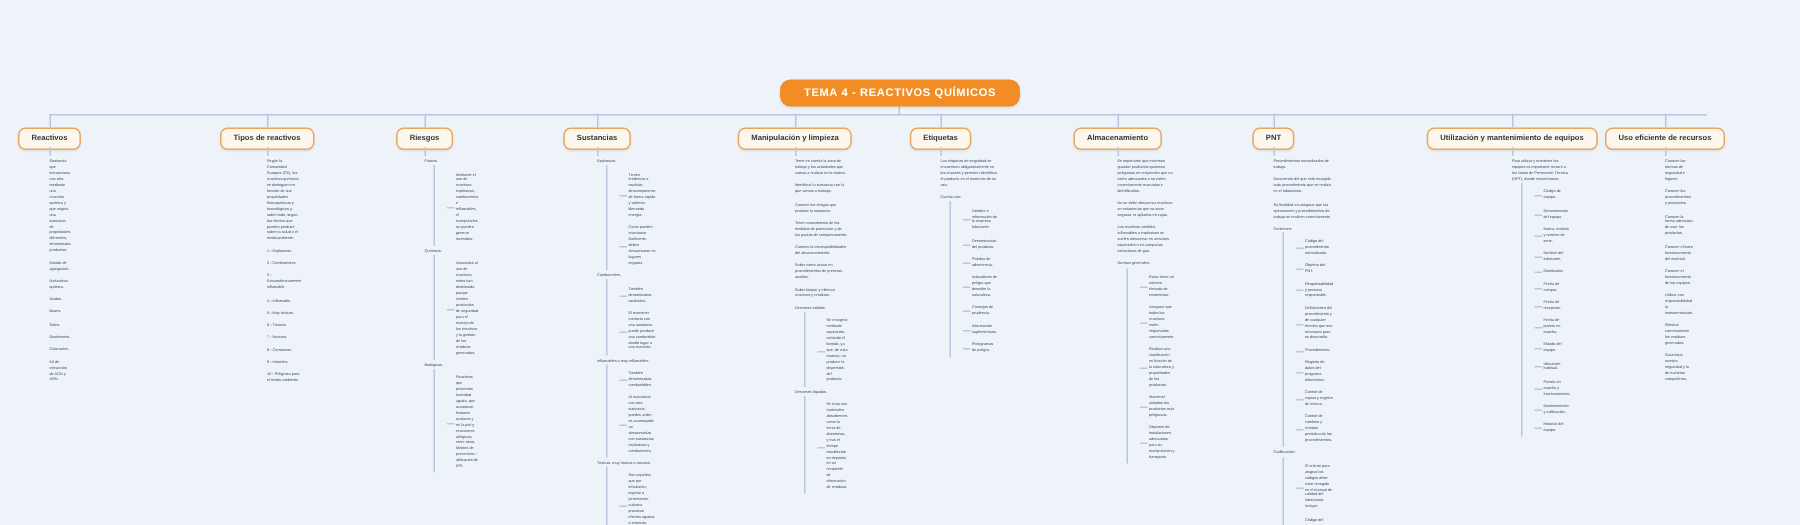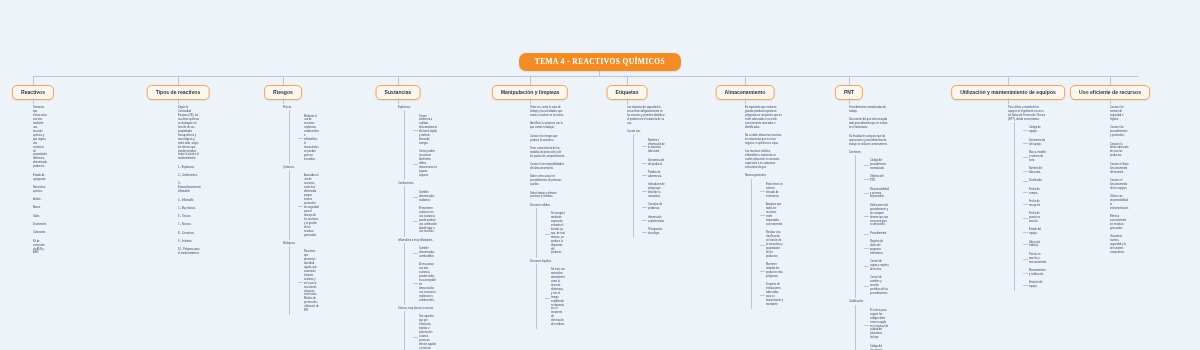--- a/index.html
+++ b/index.html
@@ -8,21 +8,21 @@
     background:#eef2f9;
     font-family:"Liberation Sans","DejaVu Sans",sans-serif;
     overflow:hidden;
     position:relative;
   }
   #map{position:relative;width:1200px;height:350px;}
 
   
   .title-wrap{
     position:absolute;left:0;top:53px;width:1200px;
-    display:flex;justify-content:center;z-index:6;font-family:Liberation Serif, serif;
+    display:flex;justify-content:center;z-index:6;
   }
   .title-box{
     background:#f28d26;
     color:#ffffff;
     border-radius:7px;
     padding:4px 16px 5px 16px;
     font-size:7.4px;
     font-weight:bold;
     letter-spacing:.45px;
     white-space:nowrap;

